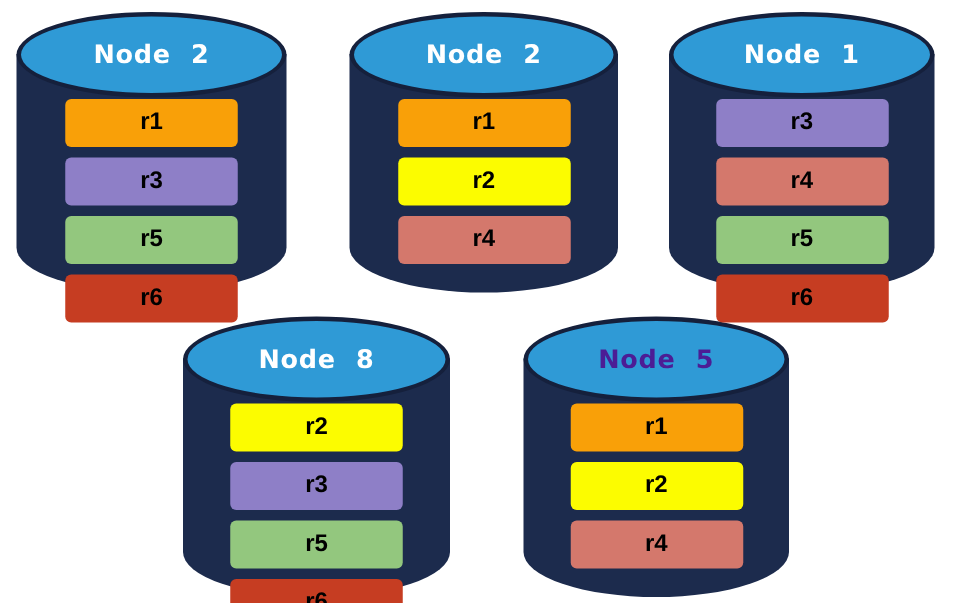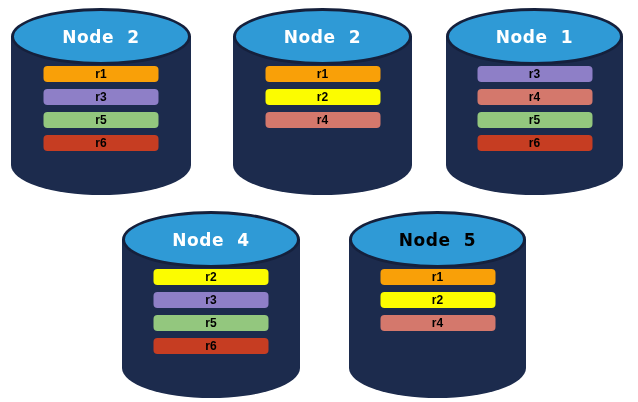--- a/index.html
+++ b/index.html
@@ -49,28 +49,28 @@
     top: 58px;
     left: 50%;
     transform: translateX(-50%);
     width: 115px;
     display: flex;
     flex-direction: column;
     gap: 7px;
     z-index: 3;
   }
   .bar {
-    height: 16px;
+    height: 32px;
     border-radius: 4px;
     display: flex;
     align-items: center;
     justify-content: center;
     font-family: "Liberation Sans", sans-serif;
     font-weight: bold;
-    font-size: 12px;
+    font-size: 16px;
   }
 </style>
 </head>
 <body>
 
 <div id="canvas" style="background: rgb(255, 255, 255);">
 
 <div class="cylinder node-pos-0">
       <div class="cyl-body" style="background: rgb(28, 43, 77);"></div>
       <div class="cyl-top" style="background: rgb(47, 154, 214); border-color: rgb(21, 32, 60);">
@@ -102,33 +102,33 @@
       <div class="bars">
         <div class="bar" style="background: rgb(142, 127, 199); color: rgb(0, 0, 0);">r3</div>
         <div class="bar" style="background: rgb(212, 120, 108); color: rgb(0, 0, 0);">r4</div>
         <div class="bar" style="background: rgb(147, 199, 126); color: rgb(0, 0, 0);">r5</div>
         <div class="bar" style="background: rgb(198, 61, 34); color: rgb(0, 0, 0);">r6</div>
       </div>
     </div>
     <div class="cylinder node-pos-3">
       <div class="cyl-body" style="background: rgb(28, 43, 77);"></div>
       <div class="cyl-top" style="background: rgb(47, 154, 214); border-color: rgb(21, 32, 60);">
-        <span class="node-label" style="color: rgb(255, 255, 255);">Node 4</span>
+        <span class="node-label" style="color: rgb(255, 255, 255);">Node 8</span>
       </div>
       <div class="bars">
         <div class="bar" style="background: rgb(252, 252, 0); color: rgb(0, 0, 0);">r2</div>
         <div class="bar" style="background: rgb(142, 127, 199); color: rgb(0, 0, 0);">r3</div>
         <div class="bar" style="background: rgb(147, 199, 126); color: rgb(0, 0, 0);">r5</div>
         <div class="bar" style="background: rgb(198, 61, 34); color: rgb(0, 0, 0);">r6</div>
       </div>
     </div>
     <div class="cylinder node-pos-4">
       <div class="cyl-body" style="background: rgb(28, 43, 77);"></div>
       <div class="cyl-top" style="background: rgb(47, 154, 214); border-color: rgb(21, 32, 60);">
-        <span class="node-label" style="color: #000000;">Node 5</span>
+        <span class="node-label" style="color: #4c1d95;">Node 5</span>
       </div>
       <div class="bars">
         <div class="bar" style="background: rgb(249, 160, 8); color: rgb(0, 0, 0);">r1</div>
         <div class="bar" style="background: rgb(252, 252, 0); color: rgb(0, 0, 0);">r2</div>
         <div class="bar" style="background: rgb(212, 120, 108); color: rgb(0, 0, 0);">r4</div>
       </div>
     </div>
   </div>
 
 </body></html>

